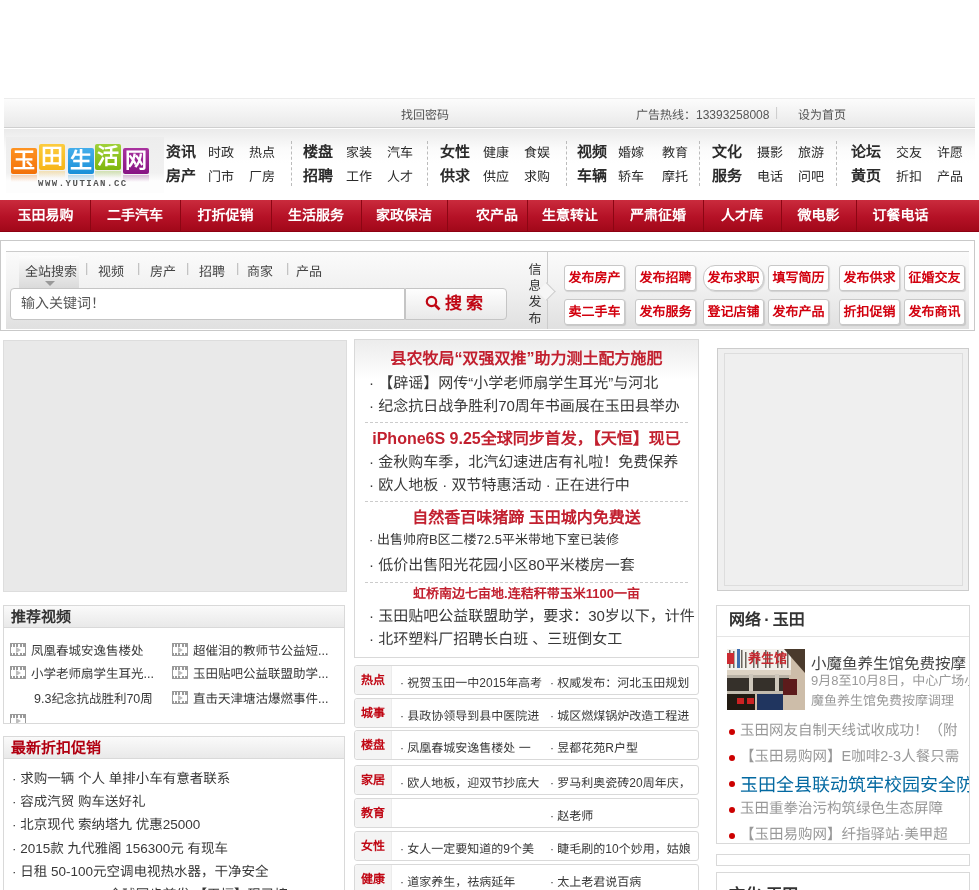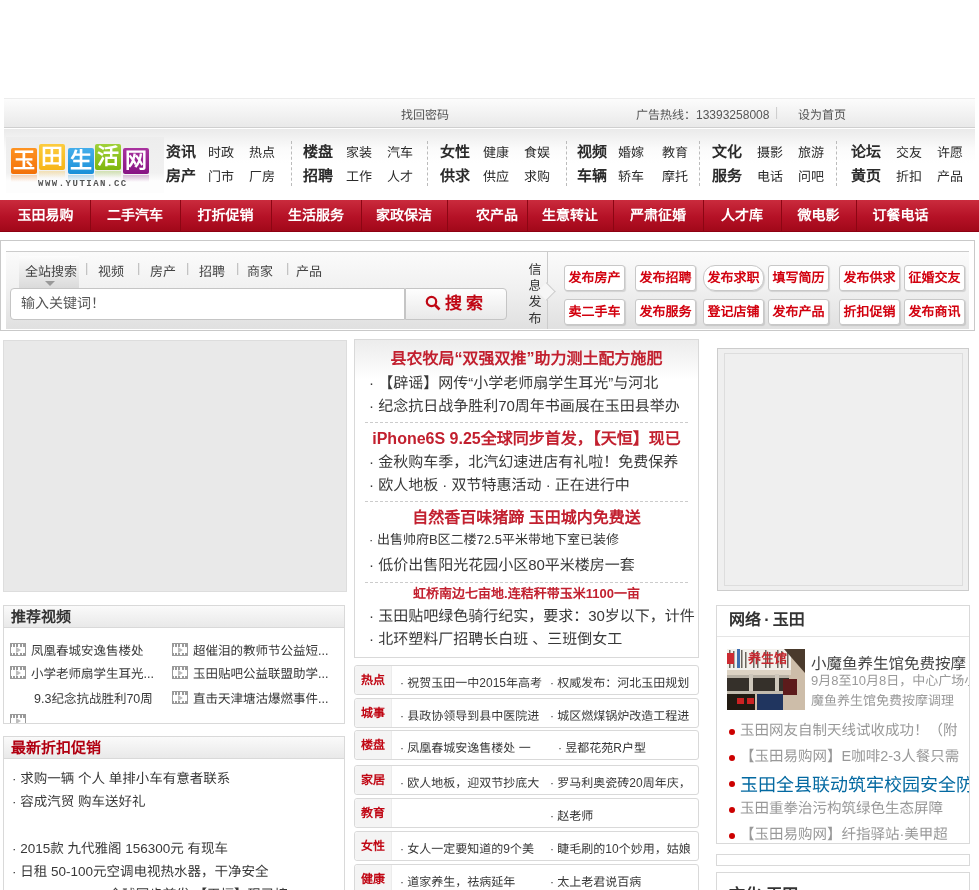--- a/index.html
+++ b/index.html
@@ -250,55 +250,56 @@
     </span>
   <span class="line" style="left:189px;top:82px;font-size:12.5px;">直击天津塘沽爆燃事件...</span>
   <span class="vic" style="left:6px;top:108px;">
       <i></i>
     </span>
 </div>
 <div class="box" style="left:3px;top:736px;width:342px;height:160px;overflow:hidden;">
   <div class="hdr" style="color:#b10011;">最新折扣促销</div>
   <span class="line" style="left:8px;top:30px;font-size:13.5px;">· 求购一辆 个人 单排小车有意者联系</span>
   <span class="line" style="left:8px;top:53px;font-size:13.5px;">· 容成汽贸 购车送好礼</span>
+  <span class="line" style="left:8px;top:76px;font-size:13.5px;">· 北京现代 索纳塔九 优惠25000</span>
   <span class="line" style="left:8px;top:100px;font-size:13.5px;">· 2015款 九代雅阁 156300元 有现车</span>
   <span class="line" style="left:8px;top:123px;font-size:13.5px;">· 日租 50-100元空调电视热水器，干净安全</span>
   <span class="line" style="left:8px;top:146px;font-size:13.5px;">· iPhone6S 9.25全球同步首发 【天恒】现已接</span>
 </div>
 <div class="box" style="left:354px;top:339px;width:345px;height:319px;background:linear-gradient(#ececec,#ffffff 40px);overflow:hidden;">
   <div class="line red" style="left:0;right:0;top:5px;font-size:16px;font-weight:bold;text-align:center;">县农牧局“双强双推”助力测土配方施肥</div>
   <div class="line" style="left:14px;top:31px;font-size:15px;">· 【辟谣】网传“小学老师扇学生耳光”与河北</div>
   <div class="line" style="left:14px;top:54px;font-size:15px;">· 纪念抗日战争胜利70周年书画展在玉田县举办</div>
   <div class="dash" style="top:82px;"></div>
   <div class="line red" style="left:0;right:0;top:85px;font-size:16px;font-weight:bold;text-align:center;">iPhone6S 9.25全球同步首发，【天恒】现已</div>
   <div class="line" style="left:14px;top:133px;font-size:15px;">· 欧人地板 · 双节特惠活动 · 正在进行中</div>
   <div class="line" style="left:14px;top:110px;font-size:15px;">· 金秋购车季，北汽幻速进店有礼啦！免费保养</div>
   <div class="dash" style="top:161px;"></div>
   <div class="line red" style="left:0;right:0;top:164px;font-size:16px;font-weight:bold;text-align:center;">自然香百味猪蹄 玉田城内免费送</div>
   <div class="line" style="left:14px;top:189px;font-size:13px;">· 出售帅府B区二楼72.5平米带地下室已装修</div>
   <div class="line" style="left:14px;top:213px;font-size:15px;">· 低价出售阳光花园小区80平米楼房一套</div>
   <div class="dash" style="top:242px;"></div>
   <div class="line red" style="left:0;right:0;top:243px;font-size:13px;font-weight:bold;text-align:center;">虹桥南边七亩地.连秸秆带玉米1100一亩</div>
-  <div class="line" style="left:14px;top:264px;font-size:15px;">· 玉田贴吧绿色骑行纪实，要求：30岁以下，计件</div>
+  <div class="line" style="left:14px;top:264px;font-size:15px;">· 玉田贴吧公益联盟助学，要求：30岁以下，计件</div>
   <div class="line" style="left:14px;top:287px;font-size:15px;">· 北环塑料厂招聘长白班 、三班倒女工</div>
 </div>
 <div class="crow" style="top:665px;">
   <div class="clab">热点</div>
   <span class="clnk" style="left:45px;">· 祝贺玉田一中2015年高考</span>
   <span class="clnk" style="left:195px;">· 权威发布：河北玉田规划</span>
 </div>
 <div class="crow" style="top:698px;">
   <div class="clab">城事</div>
   <span class="clnk" style="left:45px;">· 县政协领导到县中医院进</span>
   <span class="clnk" style="left:195px;">· 城区燃煤锅炉改造工程进</span>
 </div>
 <div class="crow" style="top:730px;">
   <div class="clab">楼盘</div>
   <span class="clnk" style="left:45px;">· 凤凰春城安逸售楼处 一</span>
-  <span class="clnk" style="left:195px;margin-left:8px;">· 昱都花苑R户型</span>
+  <span class="clnk" style="left:195px;">· 昱都花苑R户型</span>
 </div>
 <div class="crow" style="top:765px;">
   <div class="clab">家居</div>
   <span class="clnk" style="left:45px;">· 欧人地板，迎双节抄底大</span>
   <span class="clnk" style="left:195px;">· 罗马利奥瓷砖20周年庆，</span>
 </div>
 <div class="crow" style="top:798px;">
   <div class="clab">教育</div>
   <span class="clnk" style="left:45px;margin-top:30px;">· 长期做家教辅导</span>
   <span class="clnk" style="left:195px;">· 赵老师</span>

